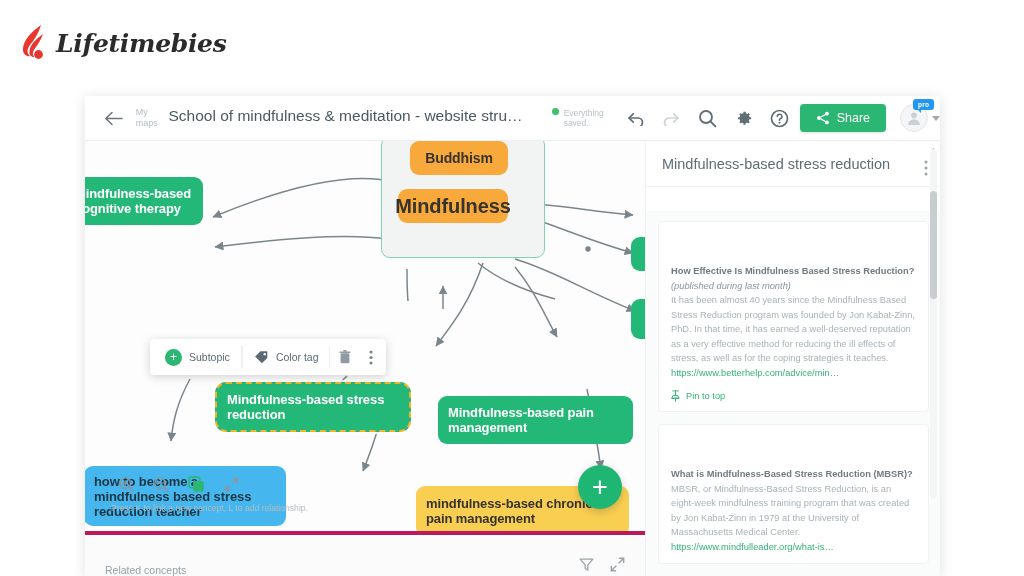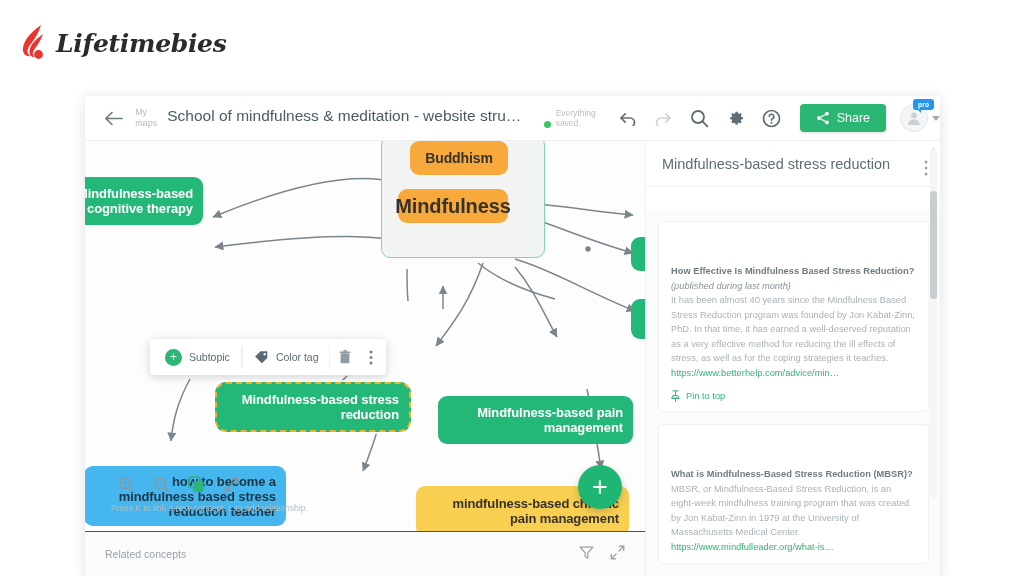--- a/index.html
+++ b/index.html
@@ -34,27 +34,27 @@
     background:#fff; display:flex; align-items:center;
     border-bottom:1px solid #eceff1; box-sizing:border-box; z-index:40;
   }
   .back-btn { width:38px; margin-left:10px; display:flex; align-items:center; justify-content:center; cursor:pointer; }
   .title-wrap { margin-left:4px; display:flex; flex-direction:row; justify-content:center; min-width:0; }
   .breadcrumb { font-size:9px; color:#b3bec4; line-height:11px; }
   .maptitle {
     font-size:15.5px; color:#4a5a63; line-height:18px; white-space:nowrap;
     max-width:370px; overflow:hidden; text-overflow:ellipsis;
   }
-  .saved-wrap { margin-left:22px; display:flex; align-items:flex-end; gap:5px; }
+  .saved-wrap { margin-left:22px; display:flex; align-items:flex-start; gap:5px; }
   .saved-dot { width:7px; height:7px; border-radius:50%; background:#3ac569; flex:0 0 auto; }
   .saved-text { font-size:8.5px; color:#b7c0c6; line-height:10px; width:52px; }
   .tb-icons { margin-left:10px; display:flex; align-items:center; gap:16px; }
   .tb-ico { width:20px; height:20px; display:flex; align-items:center; justify-content:center; cursor:pointer; }
   .share-btn {
-    margin-left:18px; height:28px; padding:0 16px; border-radius:4px; background:#2cb673;
+    margin-left:10px; height:28px; padding:0 16px; border-radius:4px; background:#2cb673;
     color:#fff; font-size:12.5px; display:flex; align-items:center; gap:7px; cursor:pointer;
     box-shadow:0 1px 3px rgba(0,0,0,0.12);
   }
   .avatar-wrap { margin-left:14px; position:relative; display:flex; align-items:center; gap:4px; cursor:pointer; }
   .avatar {
     width:26px; height:26px; border-radius:50%; background:#f3f5f6; border:1px solid #e3e7e9;
     display:flex; align-items:center; justify-content:center;
   }
   .pro-badge {
     position:absolute; left:13px; top:-5px; background:#2196f3; color:#fff;
@@ -68,21 +68,21 @@
 
   
   #canvas {
     position:absolute; left:0; top:45px; width:560px; height:390px;
     background:#fdfdfd; overflow:hidden;
   }
   #edges { position:absolute; left:0; top:0; width:560px; height:390px; }
 
   .node {
     position:absolute; border-radius:9px; display:flex; align-items:center; justify-content:center;
-    text-align:right; box-sizing:border-box; padding:6px 10px; cursor:pointer;
+    text-align:left; box-sizing:border-box; padding:6px 10px; cursor:pointer;
     font-size:13px; line-height:15px; font-weight:700; letter-spacing:-0.1px;
   }
   .n-green  { background:#23b877; color:#ffffff; }
   .n-orange { background:#f7a93b; color:#36322c; }
   .n-yellow { background:#f9cf52; color:#36322c; }
   .n-blue   { background:#45b7ee; color:#1d3646; }
   .n-selected { border:2px dashed #f0b429; border-radius:11px; box-shadow:0 0 0 2px rgba(255,255,255,.85); }
 
   .group-box {
     position:absolute; background:#f2f4f3; border:1.4px solid #7fd4b2; border-radius:9px;
@@ -106,21 +106,21 @@
   }
   #fab {
     position:absolute; right:23px; bottom:22px; width:44px; height:44px; border-radius:50%;
     background:#1fb573; color:#fff; display:flex; align-items:center; justify-content:center;
     font-size:27px; line-height:1; cursor:pointer; box-shadow:0 3px 8px rgba(0,0,0,0.18); z-index:20;
   }
 
   
   #related {
     position:absolute; left:0; top:435px; width:560px; height:45px;
-    background:#fbfbfb; border-top:1px solid #be185d; display:flex; align-items:center;
+    background:#fbfbfb; border-top:4px solid #be185d; display:flex; align-items:flex-end;
     box-sizing:border-box; padding:0 20px; justify-content:space-between;
   }
   #related .rc-label { font-size:10.5px; color:#97a2a9; }
   #related .rc-icons { display:flex; align-items:center; gap:16px; }
 
   
   #panel {
     position:absolute; left:560px; top:45px; width:295px; height:435px;
     background:#ffffff; border-left:1px solid #eef1f2; box-sizing:border-box;
   }

